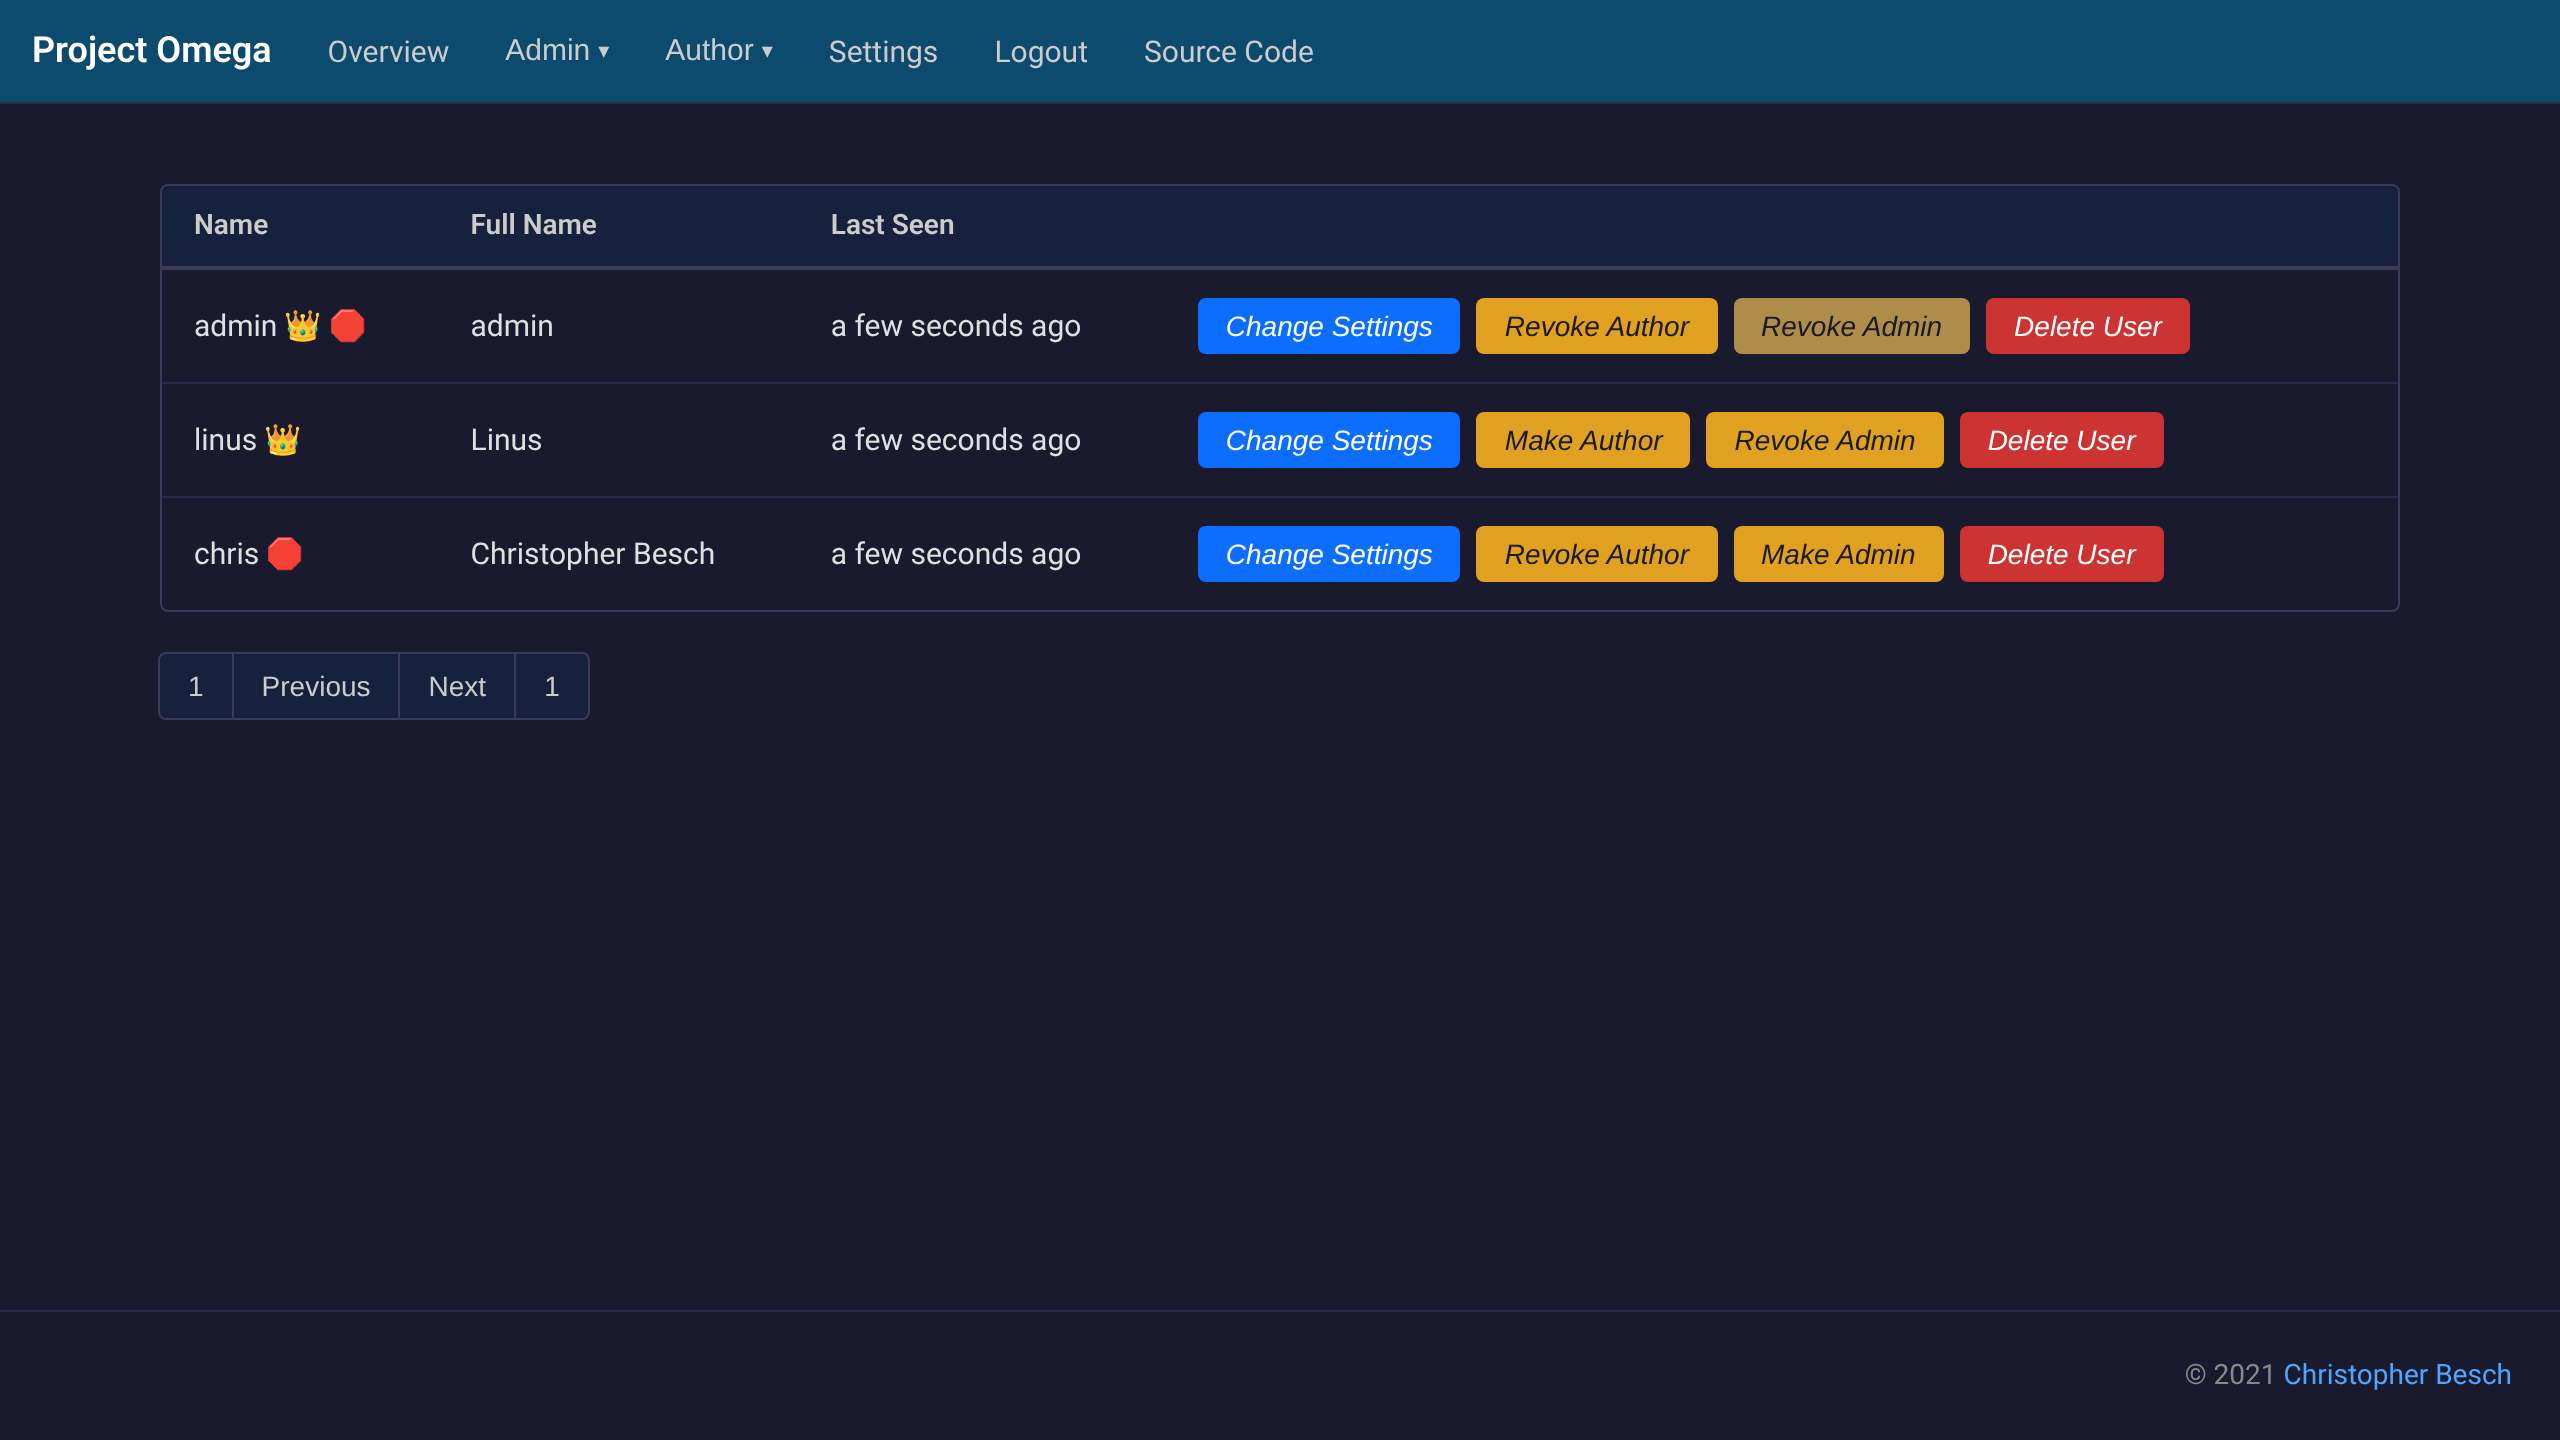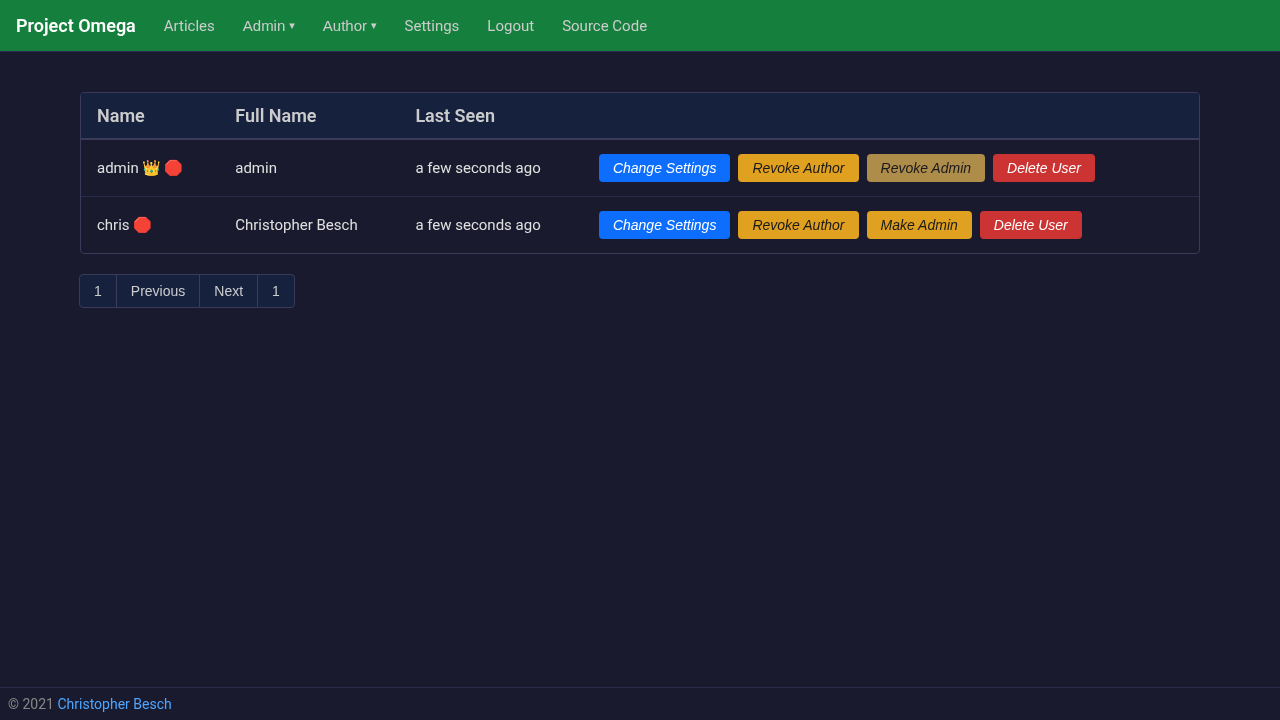--- a/index.html
+++ b/index.html
@@ -9,21 +9,21 @@
       color: #e0e0e0;
       font-family: -apple-system, BlinkMacSystemFont, "Segoe UI", Roboto, sans-serif;
       font-size: 15px;
       min-height: 720px;
       display: flex;
       flex-direction: column;
     }
 
     
     nav {
-      background-color: #15803d;
+      background-color: #0c4a6e;
       display: flex;
       align-items: center;
       padding: 0 16px;
       height: 52px;
       border-bottom: 1px solid #2a2a4a;
     }
 
     .nav-brand {
       color: #ffffff;
       font-size: 18px;
@@ -84,21 +84,21 @@
     thead tr {
       border-bottom: 2px solid #3a3a5a;
     }
 
     th {
       padding: 12px 16px;
       text-align: left;
       font-weight: 600;
       color: #cccccc;
       background-color: #16213e;
-      font-size: 18px;
+      font-size: 14px;
     }
 
     tbody tr {
       border-bottom: 1px solid #2a2a4a;
     }
 
     tbody tr:last-child {
       border-bottom: none;
     }
 
@@ -187,39 +187,39 @@
       border-radius: 0 4px 4px 0;
     }
 
     
     .create-user-btn {
       margin-top: 16px;
     }
 
     
     footer {
-      text-align: left;
-      padding: 8px;
+      text-align: right;
+      padding: 24px;
       border-top: 1px solid #2a2a4a;
       color: #888888;
       font-size: 14px;
     }
 
     footer a {
       color: #4da6ff;
       text-decoration: none;
     }
   </style>
 </head>
 <body>
 
 <nav>
   <span class="nav-brand">Project Omega</span>
   <div class="nav-links">
-    <a class="nav-link" href="#">Articles</a>
+    <a class="nav-link" href="#">Overview</a>
     <button class="nav-link">
       <span>Admin</span>
       <span class="dropdown-arrow">▾</span>
     </button>
     <button class="nav-link">
       <span>Author</span>
       <span class="dropdown-arrow">▾</span>
     </button>
     <a class="nav-link" href="#">Settings</a>
     <a class="nav-link" href="#">Logout</a>
@@ -247,20 +247,33 @@
             <td>
               <div class="btn-group">
                 <button class="btn btn-primary">Change Settings</button>
                 <button class="btn btn-warning">Revoke Author</button>
                 <button class="btn btn-warning-muted">Revoke Admin</button>
                 <button class="btn btn-danger">Delete User</button>
               </div>
             </td>
           </tr>
           <tr>
+            <td class="user-name">linus 👑</td>
+            <td>Linus</td>
+            <td>a few seconds ago</td>
+            <td>
+              <div class="btn-group">
+                <button class="btn btn-primary">Change Settings</button>
+                <button class="btn btn-warning">Make Author</button>
+                <button class="btn btn-warning">Revoke Admin</button>
+                <button class="btn btn-danger">Delete User</button>
+              </div>
+            </td>
+          </tr>
+          <tr>
             <td class="user-name">chris 🛑</td>
             <td>Christopher Besch</td>
             <td>a few seconds ago</td>
             <td>
               <div class="btn-group">
                 <button class="btn btn-primary">Change Settings</button>
                 <button class="btn btn-warning">Revoke Author</button>
                 <button class="btn btn-warning">Make Admin</button>
                 <button class="btn btn-danger">Delete User</button>
               </div>

